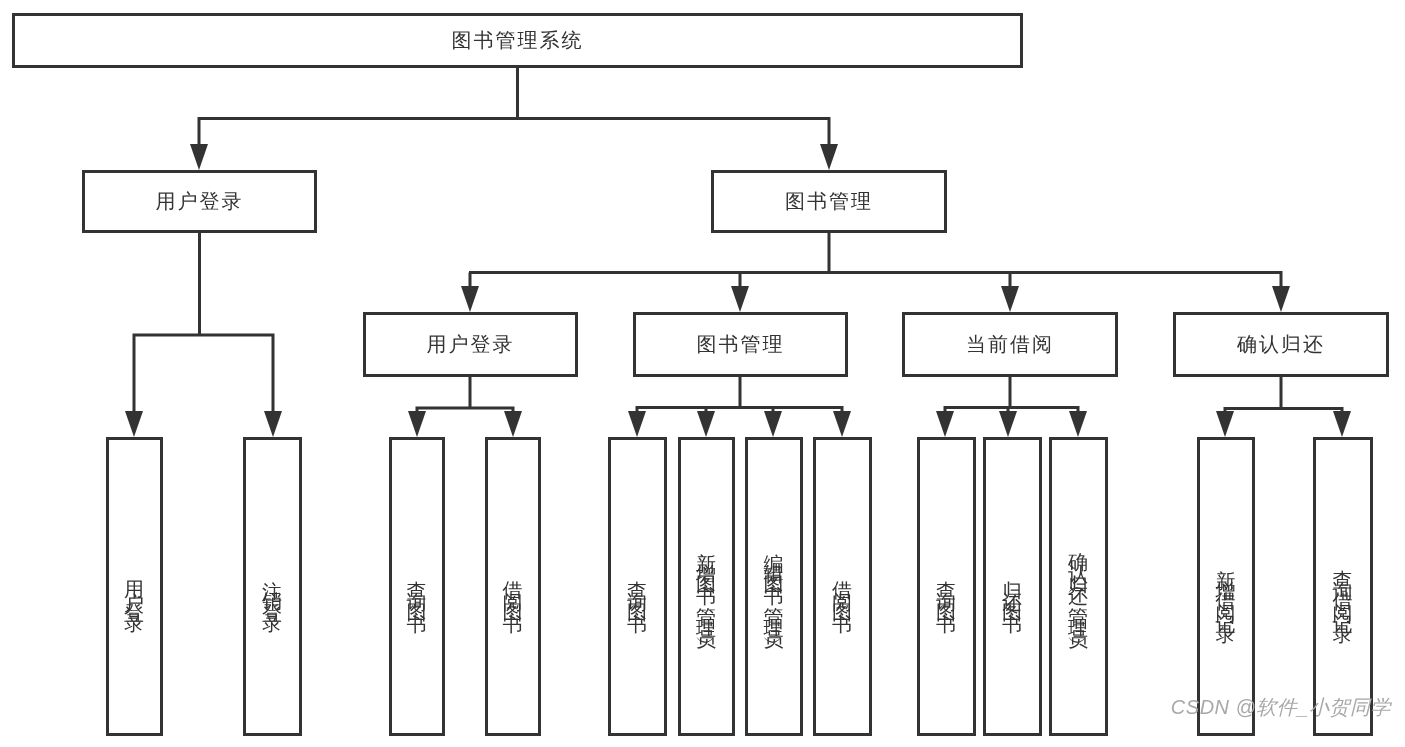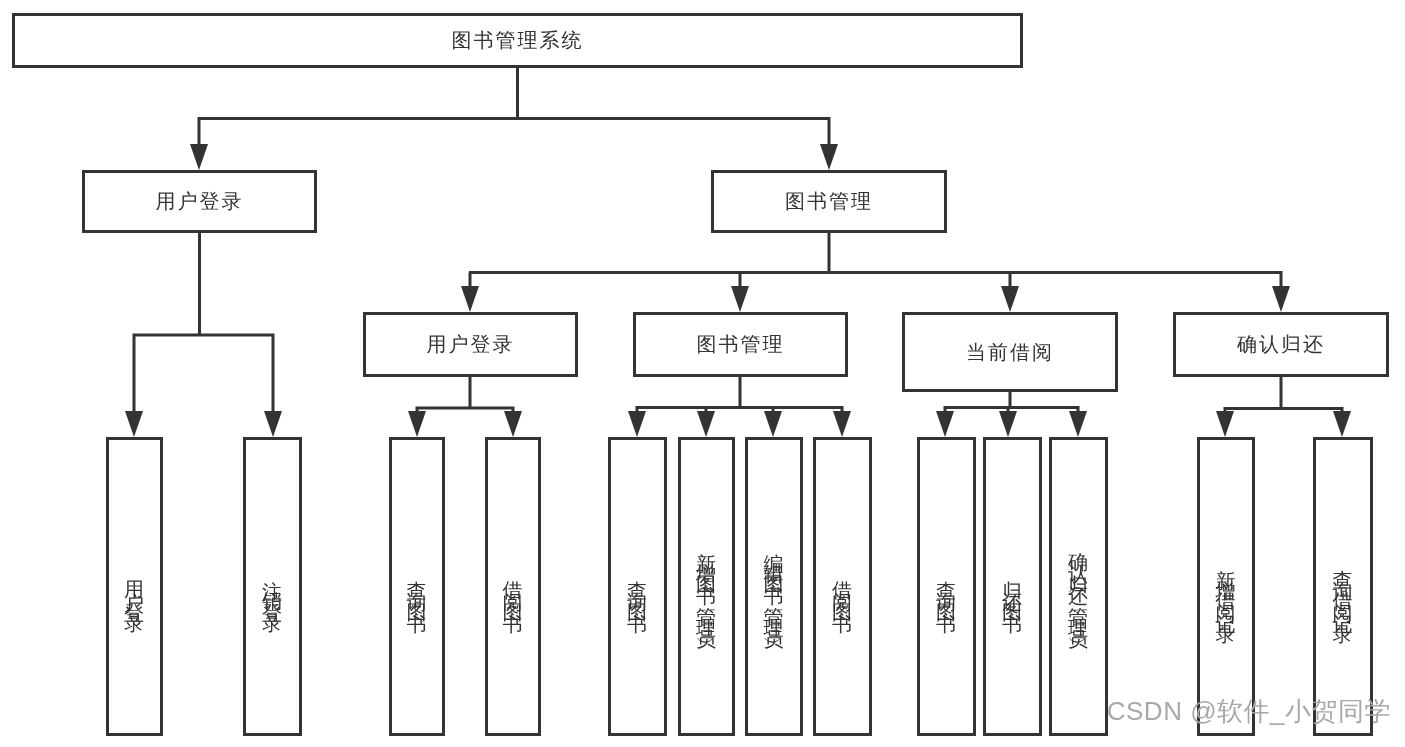--- a/index.html
+++ b/index.html
@@ -45,23 +45,24 @@
     text-orientation: mixed;
     font-size: 20px;
     letter-spacing: 11px;
     line-height: 1;
     color: var(--text);
     white-space: nowrap;
   }
   .watermark {
     position: absolute;
     top: 694px; right: 14px;
-    font-size: 26px;
+    font-size: 20px;
     color: var(--watermark);
     letter-spacing: 0.5px;
+    font-style: italic;
   }
 </style>
 </head>
 <body>
 
 <div class="canvas">
 
   <svg class="connectors" viewBox="0 0 1405 747" xmlns="http://www.w3.org/2000/svg">
 
     <path class="cline" d="M517.5 68 V120 M197.5 118.5 H830.5 M199 118.5 V160 M829 118.5 V160"></path>
@@ -108,21 +109,21 @@
   <div class="box hbox" style="left:711px;top:170px;width:236px;height:63px">
     <span>图书管理</span>
   </div>
 
   <div class="box hbox" style="left:363px;top:312px;width:215px;height:65px">
     <span>用户登录</span>
   </div>
   <div class="box hbox" style="left:633px;top:312px;width:215px;height:65px">
     <span>图书管理</span>
   </div>
-  <div class="box hbox" style="left:902px;top:312px;width:216px;height:80px">
+  <div class="box hbox" style="left:902px;top:312px;width:216px;height:65px">
     <span>当前借阅</span>
   </div>
   <div class="box hbox" style="left:1173px;top:312px;width:216px;height:65px">
     <span>确认归还</span>
   </div>
 
   <div class="box vbox" style="left:106px;top:437px;width:57px;height:299px">
     <span>用户登录</span>
   </div>
   <div class="box vbox" style="left:243px;top:437px;width:59px;height:299px">

